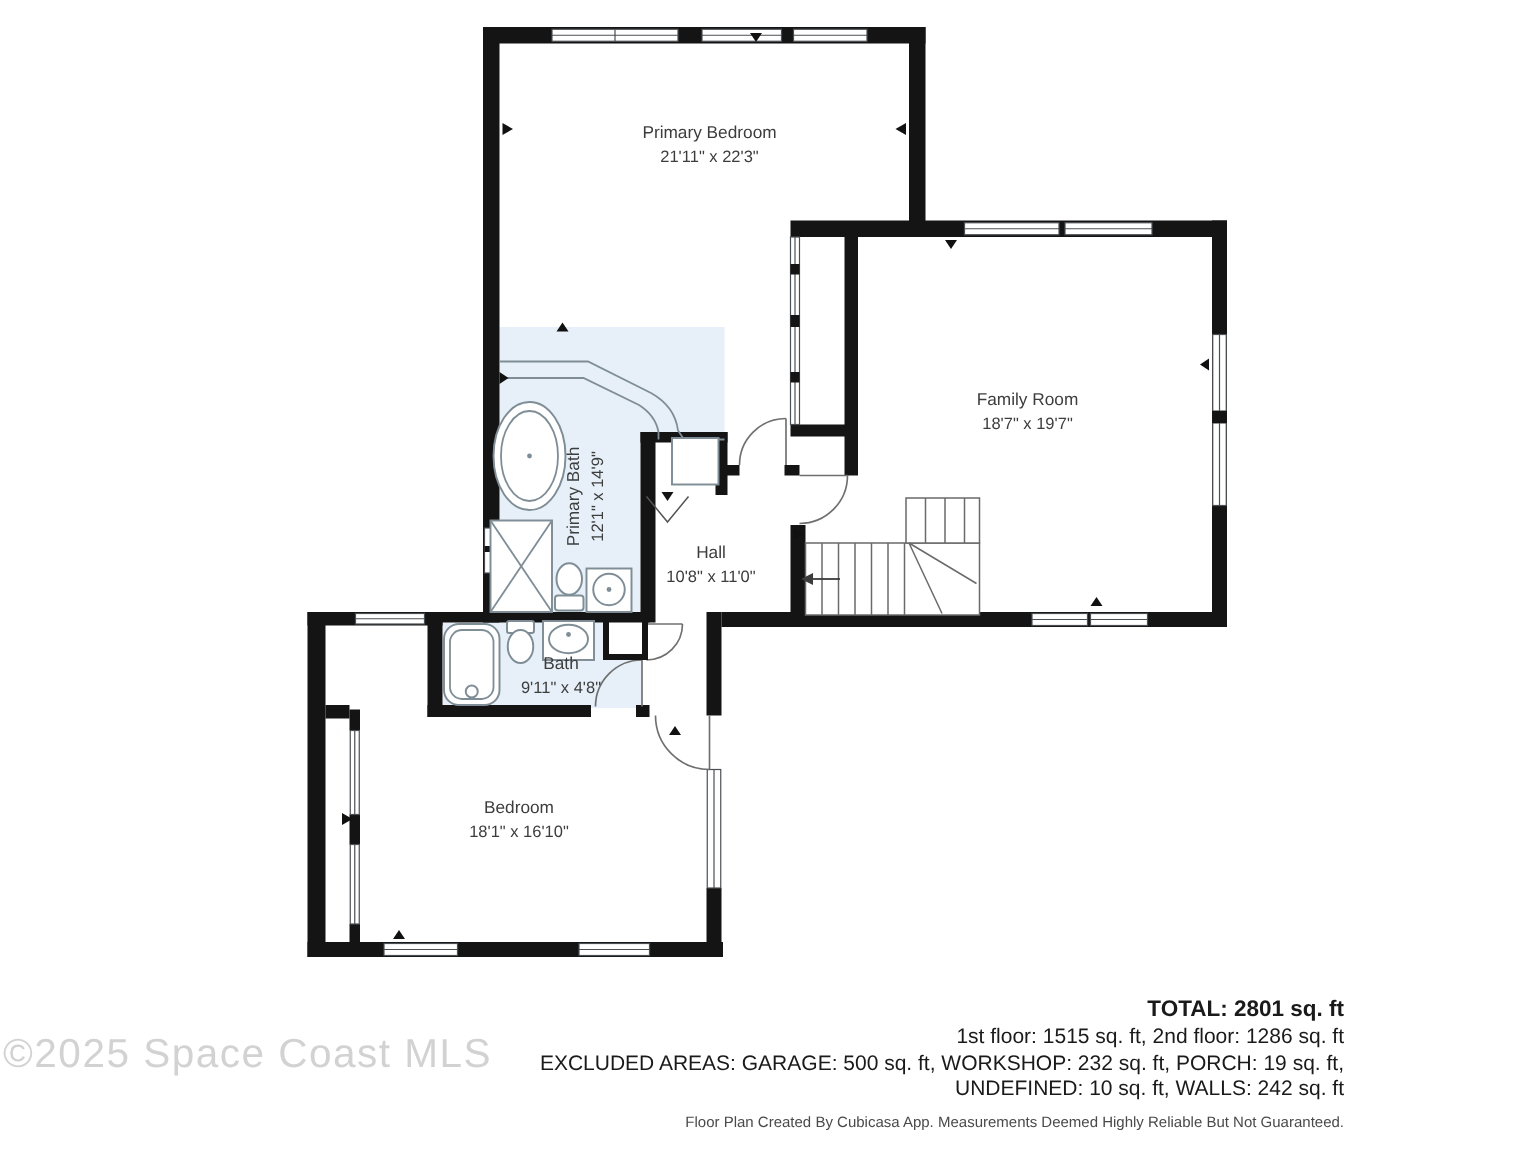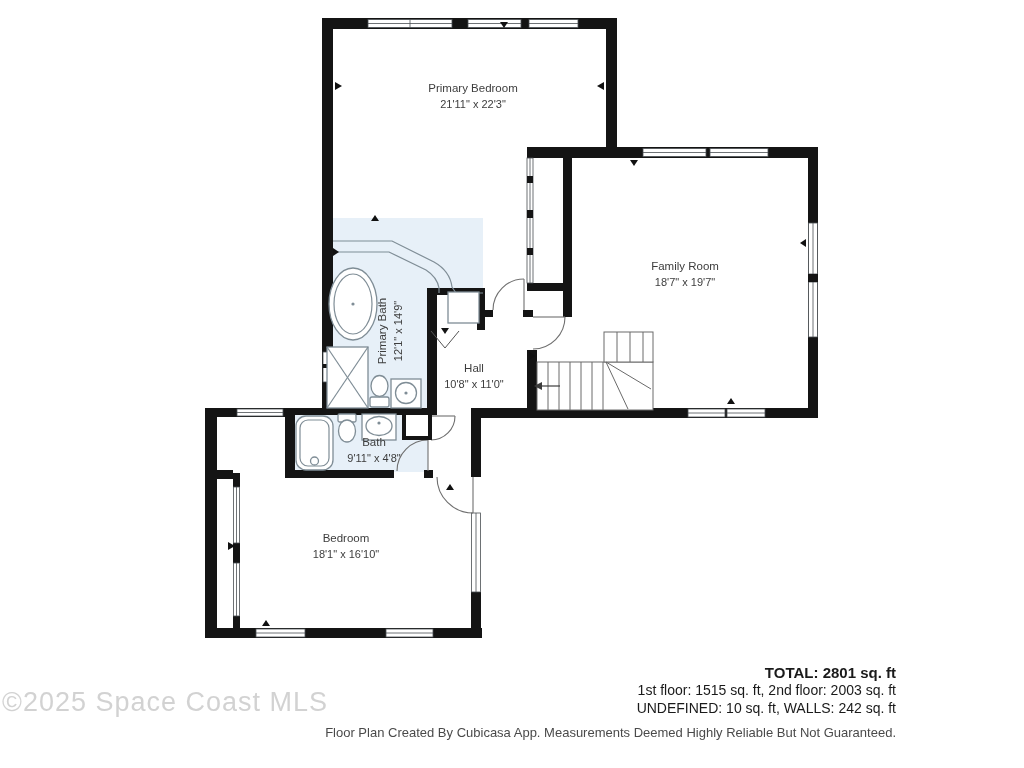--- a/index.html
+++ b/index.html
@@ -14,21 +14,21 @@
   .winline{stroke:#4a4f53;stroke-width:0.8;}
   .door{stroke:#6f6f6f;stroke-width:1.1;fill:none;}
   .stair{stroke:#6a6a6a;stroke-width:1;fill:#ffffff;}
   .stline{stroke:#6a6a6a;stroke-width:1;}
   .tick{fill:#111;}
   .roomlabel{fill:#3d3d3d;font-size:11.5px;font-family:"Liberation Sans",sans-serif;}
   .roomdims{fill:#3d3d3d;font-size:11px;font-family:"Liberation Sans",sans-serif;}
   #footer{position:absolute;left:0;right:0;top:663px;text-align:right;color:#1a1a1a;}
   #footer .total{font-size:15px;font-weight:bold;line-height:19px;}
   #footer .line{font-size:14px;line-height:17.5px;}
-  #footer .disclaimer{font-size:13px;color:#4a4a4a;margin-top:8px;}
+  #footer .disclaimer{font-size:10px;color:#4a4a4a;margin-top:8px;}
   #watermark{position:absolute;left:2px;top:687px;font-size:27px;color:#cecece;
              letter-spacing:1px;opacity:.9;}
 </style>
 </head>
 <body>
 
 <div id="stage">
 <svg width="1024" height="768" viewBox="0 0 1024 768">
 
   <g>
@@ -266,19 +266,20 @@
     <text class="roomdims" x="474" y="388">10'8" x 11'0"</text>
     <text class="roomlabel" x="374" y="446">Bath</text>
     <text class="roomdims" x="374" y="462">9'11" x 4'8"</text>
     <text class="roomlabel" x="346" y="542">Bedroom</text>
     <text class="roomdims" x="346" y="558">18'1" x 16'10"</text>
   </g>
 </svg>
 
   <div id="footer">
     <div class="total">TOTAL: 2801 sq. ft</div>
-    <div class="line">1st floor: 1515 sq. ft, 2nd floor: 2003 sq. ft</div>
+    <div class="line">1st floor: 1515 sq. ft, 2nd floor: 1286 sq. ft</div>
+    <div class="line">EXCLUDED AREAS: GARAGE: 500 sq. ft, WORKSHOP: 232 sq. ft, PORCH: 19 sq. ft,</div>
     <div class="line">UNDEFINED: 10 sq. ft, WALLS: 242 sq. ft</div>
     <div class="disclaimer">Floor Plan Created By Cubicasa App. Measurements Deemed Highly Reliable But Not Guaranteed.</div>
   </div>
 
   <div id="watermark">©2025 Space Coast MLS</div>
 </div>
 
 </body></html>

